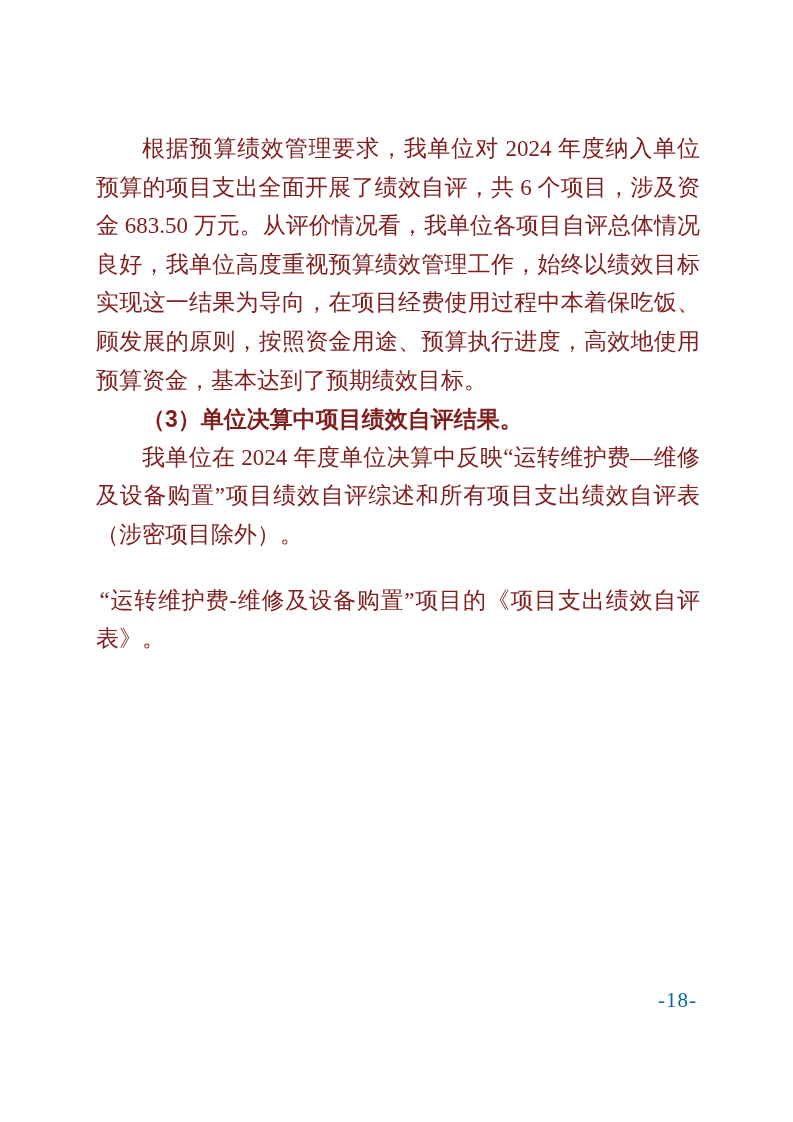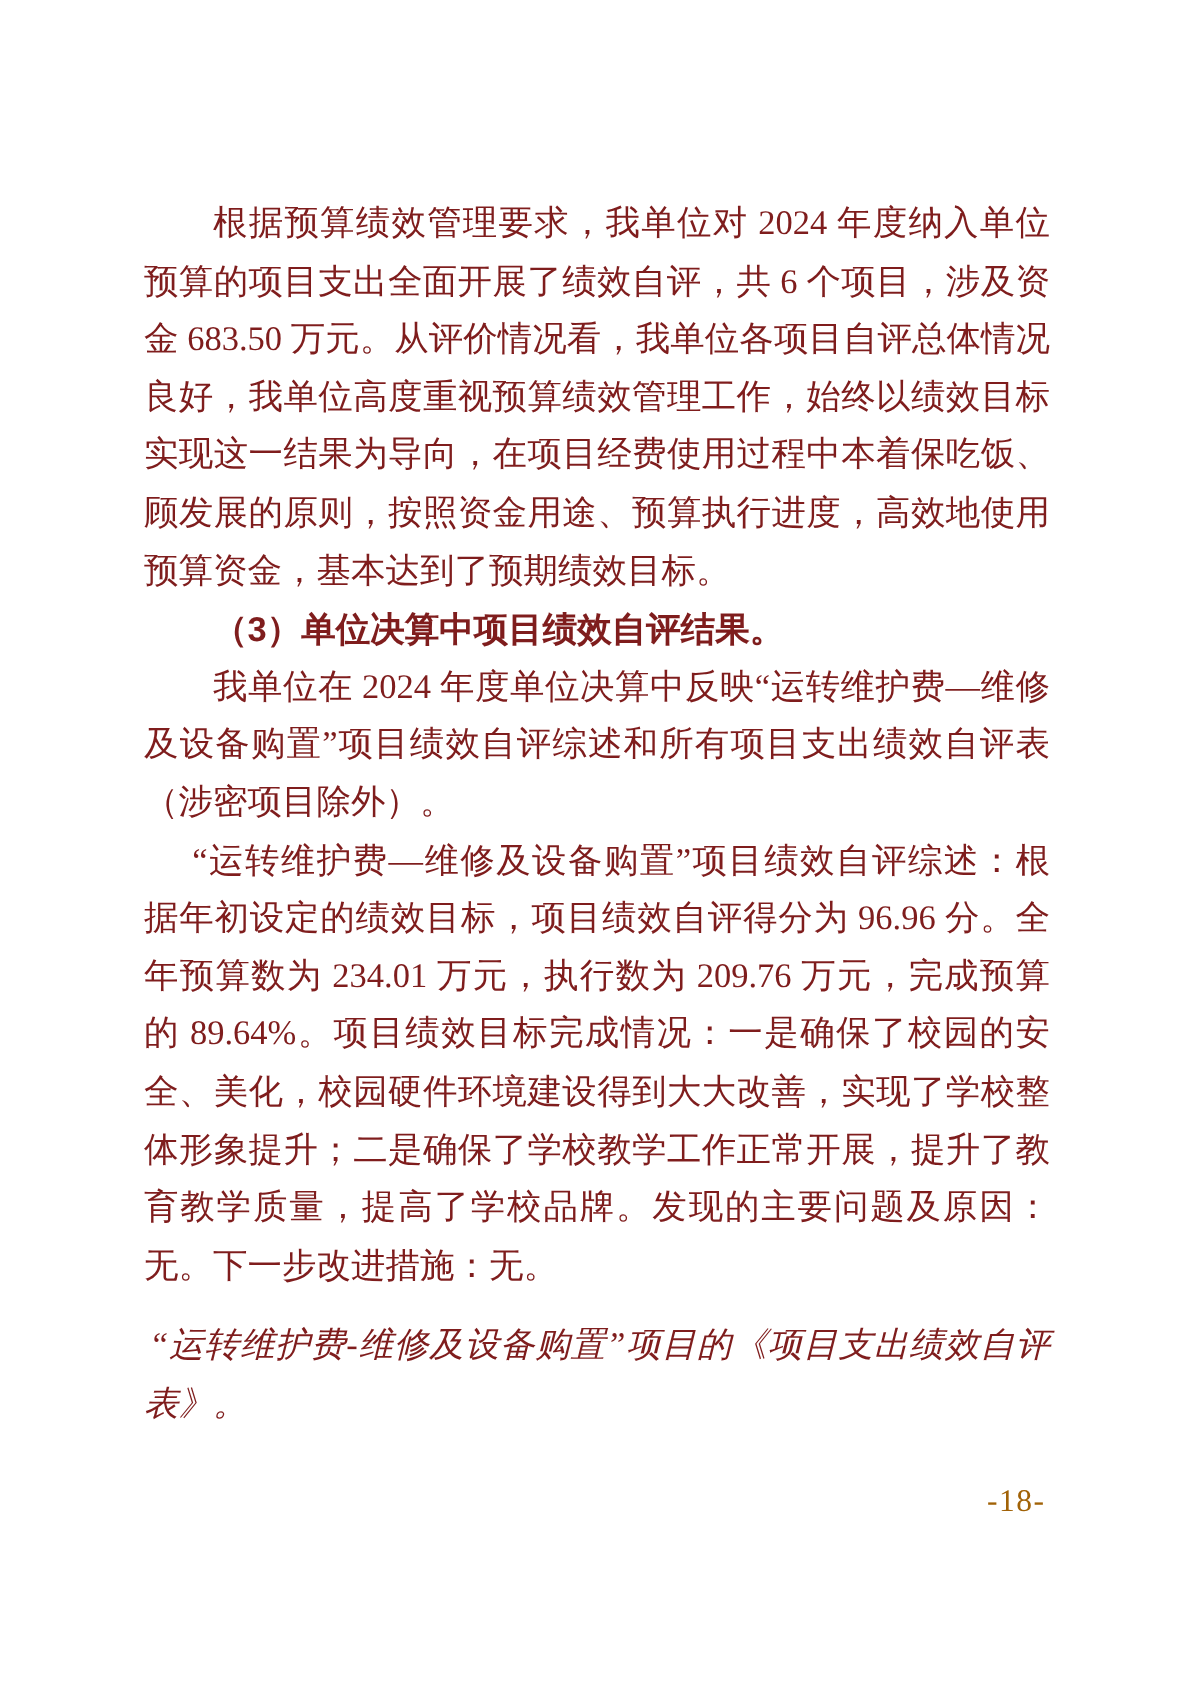--- a/index.html
+++ b/index.html
@@ -35,38 +35,36 @@
     font-size: 23px;
     line-height: 38.6px;
     font-weight: 700;
     font-family: "Liberation Sans", "DejaVu Sans", sans-serif;
   }
   .para-quote {
     text-indent: 1.4em;
   }
   .para-flush {
     text-indent: 0.15em;
-    margin-top: 15px;
-    font-style: italic;
+    margin-top: 27px;
   }
   .page-number {
     position: absolute;
     top: 988px;
     right: 96px;
     font-family: "Liberation Serif", "DejaVu Serif", serif;
     font-size: 21px;
     letter-spacing: 1px;
-    color: #a16207;
+    color: #0369a1;
   }
 </style>
 </head>
 <body>
 
 <div class="page">
   <main class="content">
     <p class="para">根据预算绩效管理要求，我单位对 2024 年度纳入单位预算的项目支出全面开展了绩效自评，共 6 个项目，涉及资金 683.50 万元。从评价情况看，我单位各项目自评总体情况良好，我单位高度重视预算绩效管理工作，始终以绩效目标实现这一结果为导向，在项目经费使用过程中本着保吃饭、顾发展的原则，按照资金用途、预算执行进度，高效地使用预算资金，基本达到了预期绩效目标。</p>
     <h3 class="heading">（3）单位决算中项目绩效自评结果。</h3>
     <p class="para">我单位在 2024 年度单位决算中反映“运转维护费—维修及设备购置”项目绩效自评综述和所有项目支出绩效自评表（涉密项目除外）。</p>
-    <p class="para para-quote">“运转维护费—维修及设备购置”项目绩效自评综述：根据年初设定的绩效目标，项目绩效自评得分为 96.96 分。全年预算数为 234.01 万元，执行数为 209.76 万元，完成预算的 89.64%。项目绩效目标完成情况：一是确保了校园的安全、美化，校园硬件环境建设得到大大改善，实现了学校整体形象提升；二是确保了学校教学工作正常开展，提升了教育教学质量，提高了学校品牌。发现的主要问题及原因：无。下一步改进措施：无。</p>
     <p class="para para-flush">“运转维护费-维修及设备购置”项目的《项目支出绩效自评表》。</p>
   </main>
   <div class="page-number">-18-</div>
 </div>
 
 </body></html>

